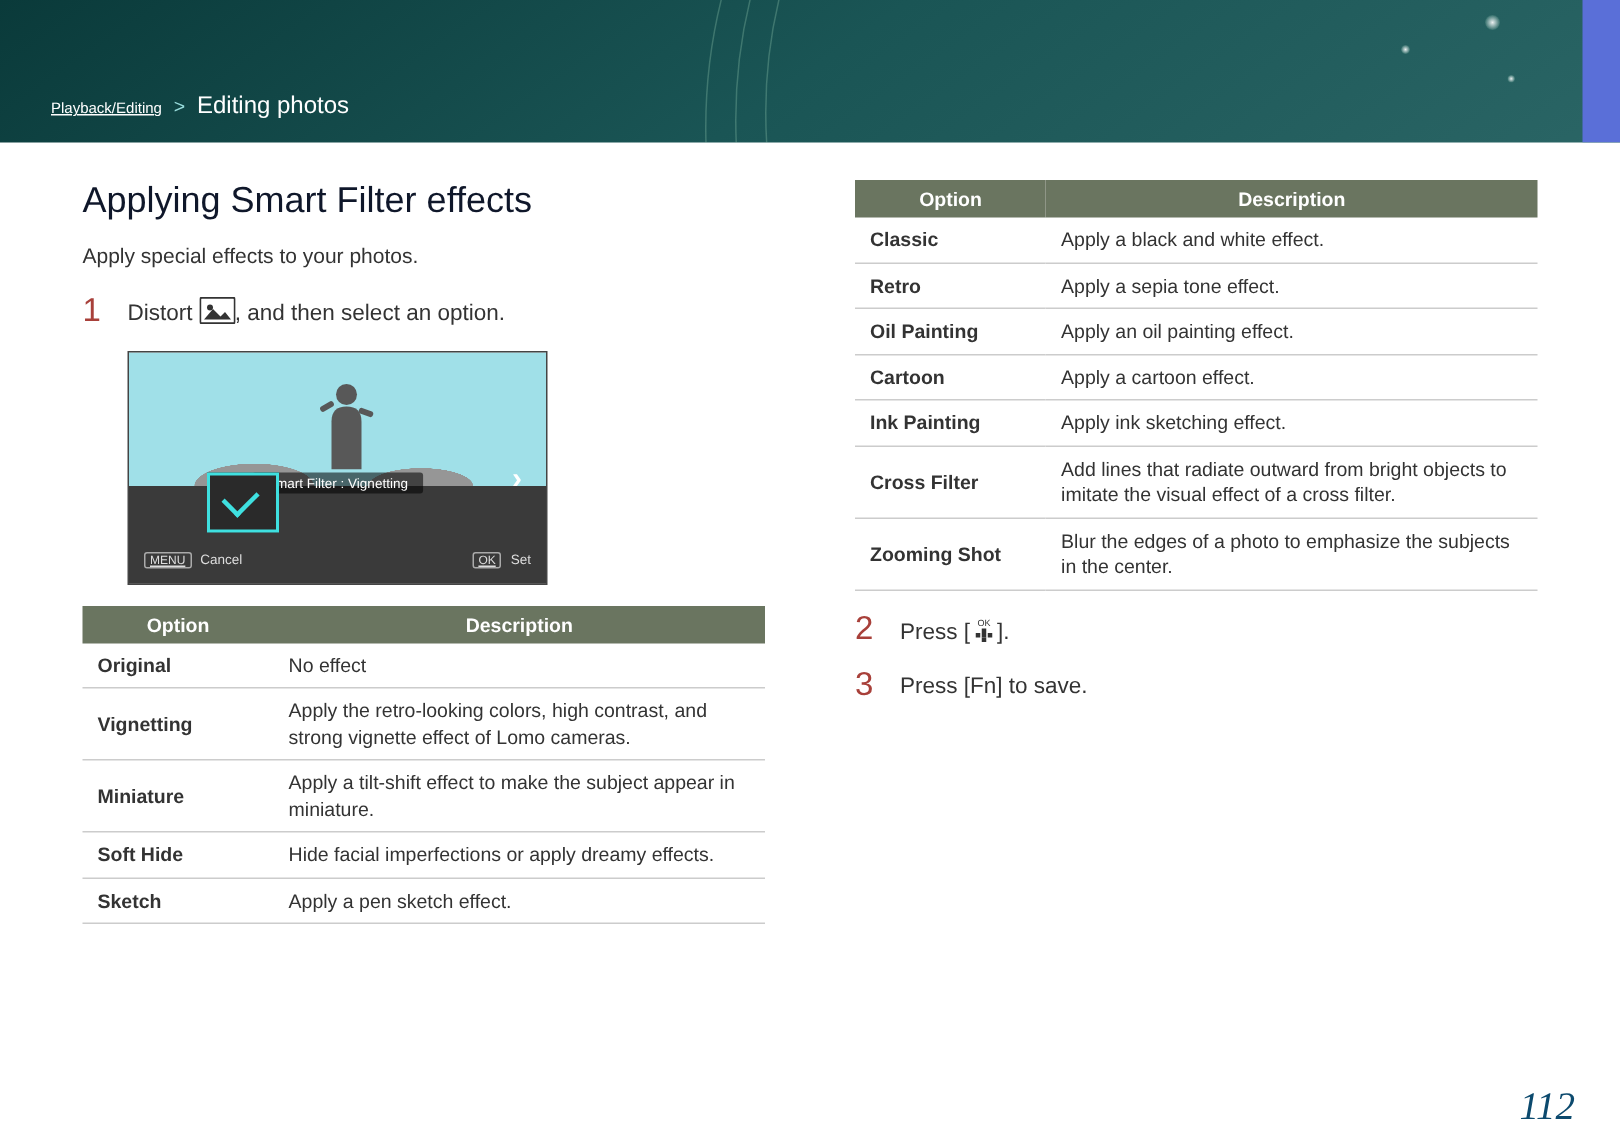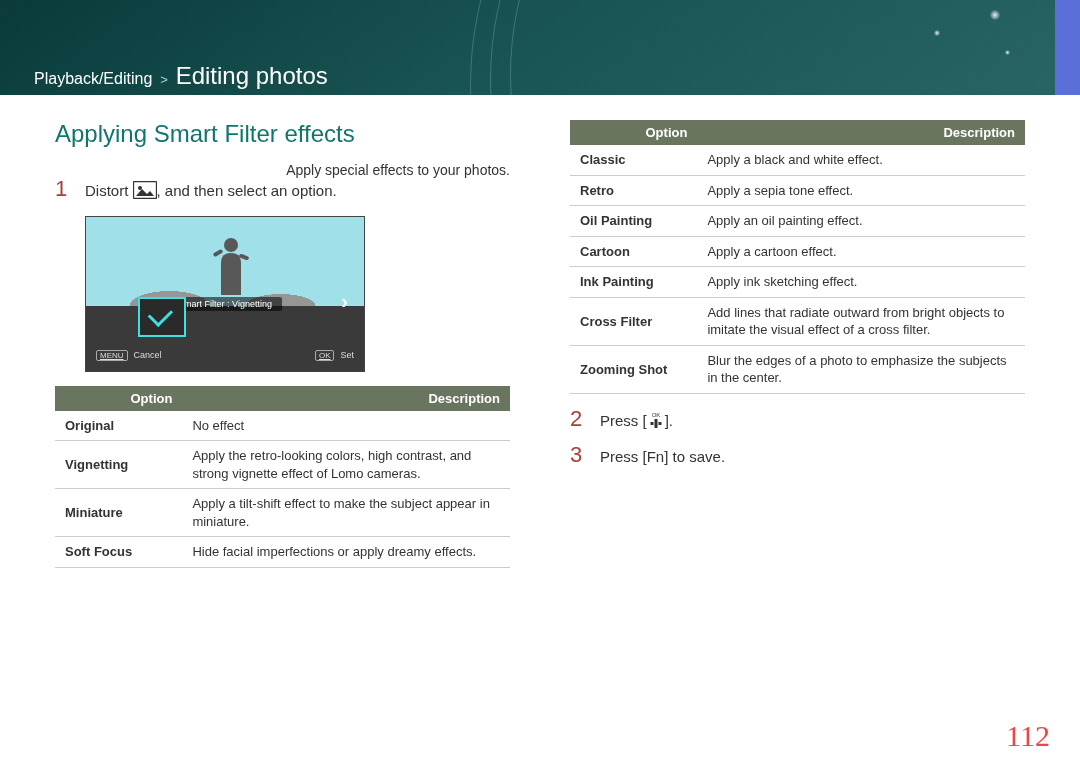--- a/index.html
+++ b/index.html
@@ -42,45 +42,45 @@
     background: radial-gradient(circle, rgba(255,255,255,0.9) 0%, rgba(200,255,220,0.1) 70%);
     border-radius: 50%;
   }
   .breadcrumb {
     position: absolute;
     top: 62px;
     left: 34px;
     color: #fff;
     font-size: 14px;
   }
-  .breadcrumb .crumb { font-size: 16px; }
+  .breadcrumb .crumb { font-size: 10px; text-decoration: underline; }
   .breadcrumb .sep { color: #9dd; margin: 0 4px; font-size: 13px; }
-  .breadcrumb .current { font-size: 24px; font-weight: 300; }
+  .breadcrumb .current { font-size: 16px; font-weight: 300; }
 
   .page-body {
     position: absolute;
     top: 120px;
     left: 55px;
     right: 55px;
   }
   .columns {
     display: flex;
     gap: 60px;
   }
   .col { flex: 1; }
 
   h2.section-title {
-    color: #0f766e;
+    color: #0f172a;
     font-size: 24px;
     font-weight: 400;
     margin-bottom: 14px;
   }
   .subtitle {
     font-size: 14px;
-    text-align: right;
+    margin-bottom: 18px;
   }
 
   .step {
     display: flex;
     align-items: flex-start;
     gap: 12px;
     margin-bottom: 10px;
   }
   .step-num {
     color: #a8403a;
@@ -184,43 +184,44 @@
 
   table.opts {
     width: 100%;
     border-collapse: collapse;
     font-size: 13px;
     margin-bottom: 14px;
   }
   table.opts th {
     background: #6a7560;
     color: #fff;
-    text-align: right;
+    text-align: center;
     padding: 5px 10px;
     font-weight: 600;
     font-size: 13px;
   }
   table.opts td {
     padding: 6px 10px;
     border-bottom: 1px solid #ccc;
     vertical-align: middle;
     line-height: 1.35;
   }
   table.opts td.oname {
     font-weight: 600;
     white-space: nowrap;
     width: 28%;
   }
 
   .page-num {
     position: absolute;
     bottom: 12px;
     right: 30px;
-    color: #ef4444;
-    font-size: 30px;
+    color: #0c4a6e;
+    font-size: 26px;
+    font-style: italic;
     font-family: Georgia, serif;
   }
 </style>
 </head>
 <body>
 
 <div class="header-band">
   <div class="header-arc"></div>
   <div class="header-arc a2"></div>
   <div class="header-arc a3"></div>
@@ -288,22 +289,26 @@
             </tr>
           <tr>
               <td class="oname">Vignetting</td>
               <td>Apply the retro-looking colors, high contrast, and strong vignette effect of Lomo cameras.</td>
             </tr>
           <tr>
               <td class="oname">Miniature</td>
               <td>Apply a tilt-shift effect to make the subject appear in miniature.</td>
             </tr>
           <tr>
-              <td class="oname">Soft Focus</td>
+              <td class="oname">Soft Hide</td>
               <td>Hide facial imperfections or apply dreamy effects.</td>
+            </tr>
+          <tr>
+              <td class="oname">Sketch</td>
+              <td>Apply a pen sketch effect.</td>
             </tr>
         </tbody>
       </table>
     </div>
 
     <div class="col">
       <table class="opts">
         <thead>
           <tr>
             <th>Option</th>

